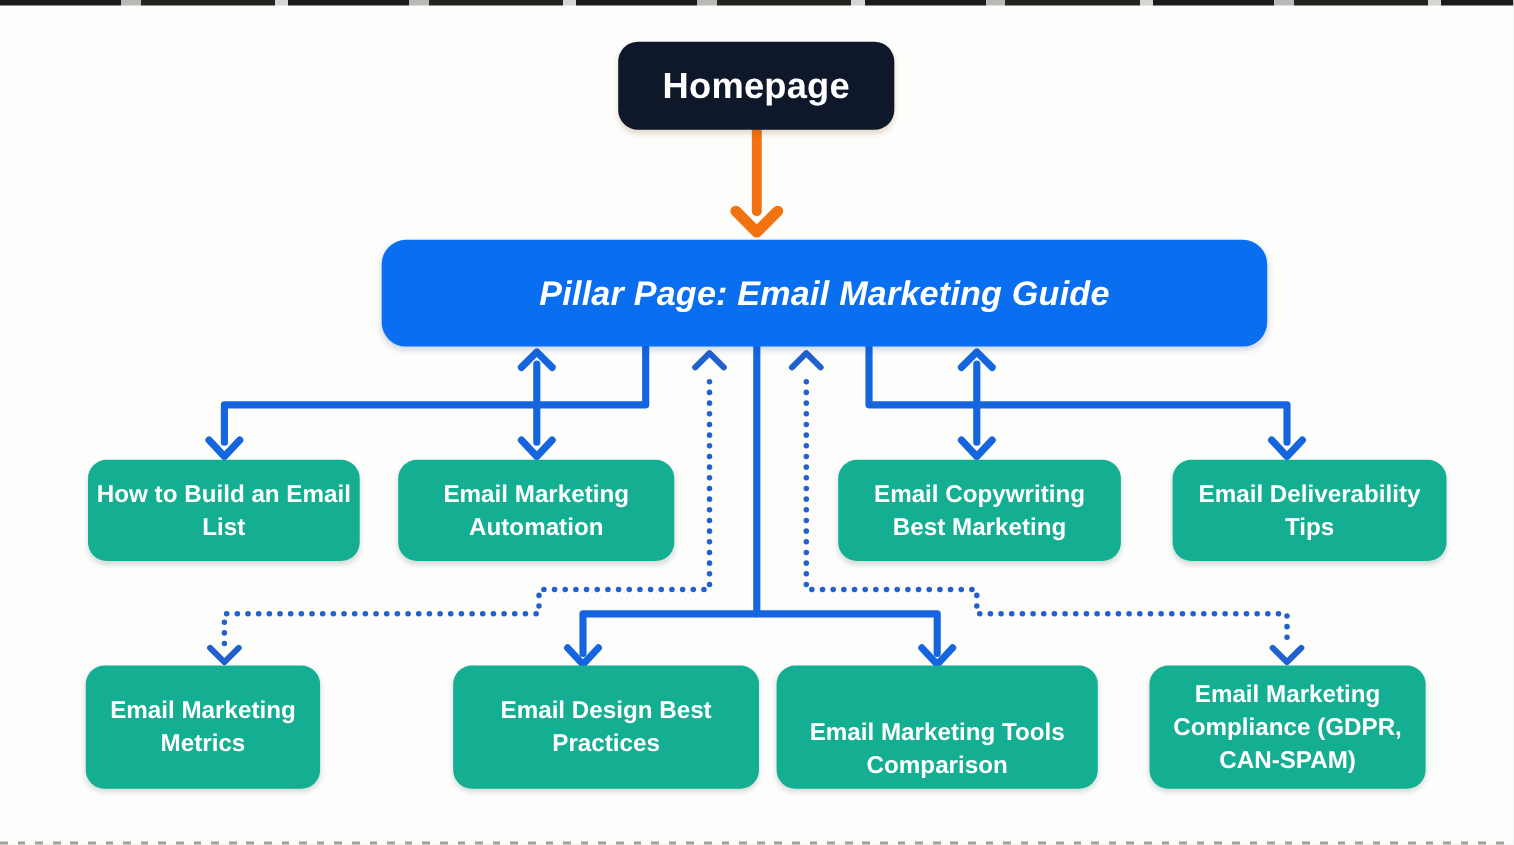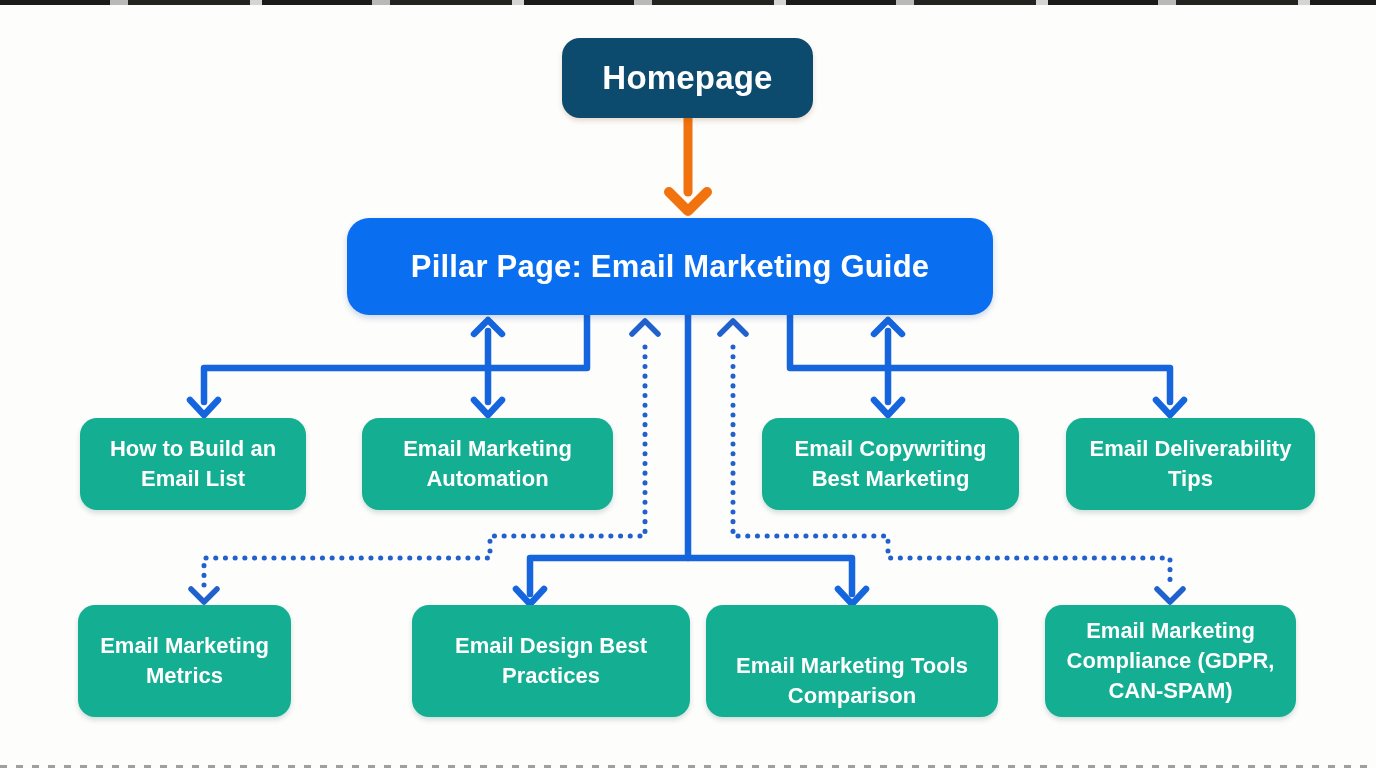--- a/index.html
+++ b/index.html
@@ -24,39 +24,40 @@
   .wires{position:absolute;top:0;left:0;}
   .node{
     position:absolute;
     display:flex;align-items:center;justify-content:center;
     text-align:center;color:#FFFFFF;font-weight:700;
     box-sizing:border-box;
   }
   .node span{display:block;}
   .homepage{
     left:562px;top:38px;width:251px;height:80px;
-    background:#0c4a6e;border-radius:18px;
+    background:#0f172a;border-radius:18px;
     font-size:33px;letter-spacing:.2px;
     box-shadow:0 3px 5px rgba(120,60,0,.18);
   }
   .pillar{
-    left:347px;top:218px;width:646px;height:97px;
+    left:347px;top:218px;width:805px;height:97px;
     background:#0A6EF0;border-radius:22px;
     font-size:31px;letter-spacing:.2px;
     box-shadow:0 3px 6px rgba(10,60,150,.20);
+    font-style:italic;
   }
   .topic{
     background:#14AE93;border-radius:17px;
     font-size:22px;line-height:30px;
     padding:6px 8px;
     box-shadow:0 3px 5px rgba(10,80,70,.18);
   }
   .r1{top:418px;height:92px;}
   .r2{top:605px;height:112px;}
-  .b-list{left:80px;width:226px;}
+  .b-list{left:80px;width:247px;}
   .b-auto{left:362px;width:251px;}
   .b-copy{left:762px;width:257px;}
   .b-deliv{left:1046px;width:249px;margin-left:20px;}
   .b-metrics{left:78px;width:213px;}
   .b-design{left:412px;width:278px;}
   .b-tools{left:706px;width:292px;align-items:flex-end;}
   .b-comp{left:1045px;width:251px;padding:0 4px;}
 </style>
 </head>
 <body>

